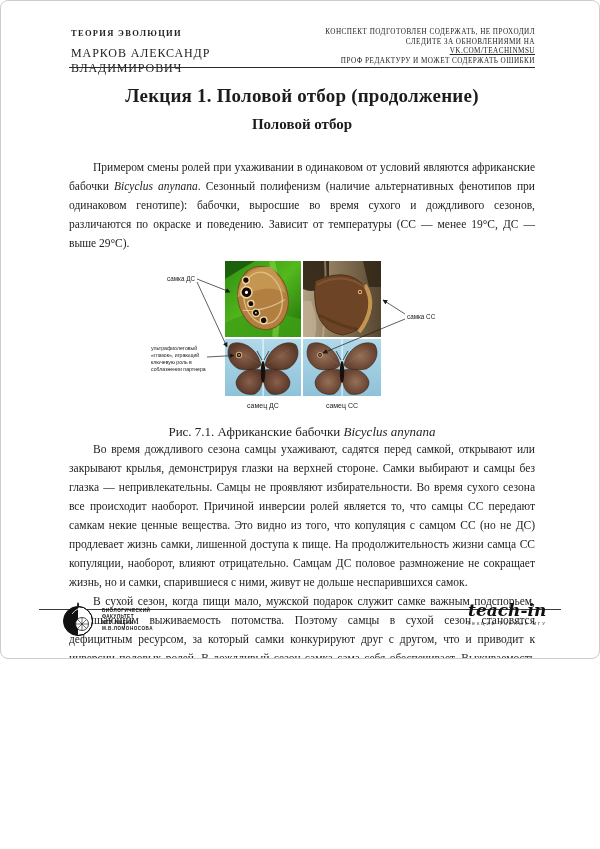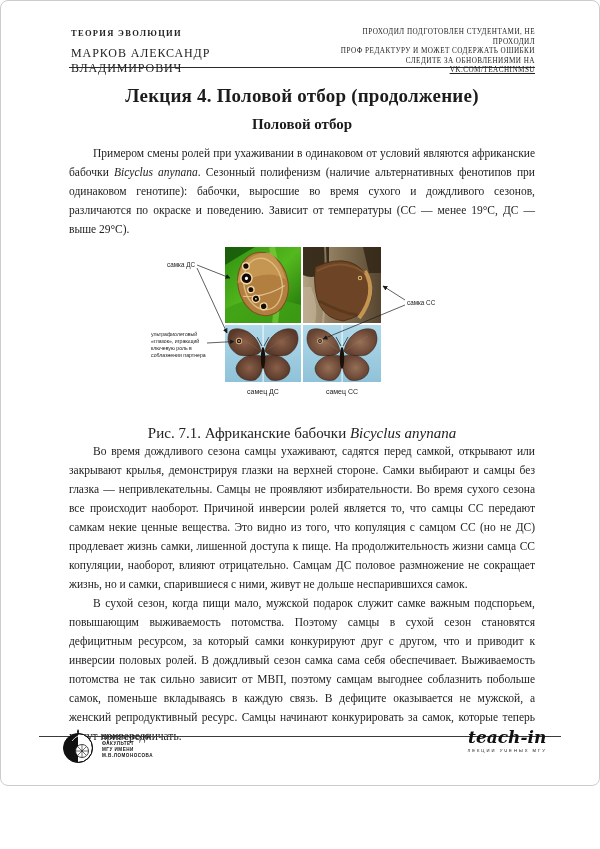--- a/index.html
+++ b/index.html
@@ -1,35 +1,35 @@
 <!DOCTYPE html>
 <html lang="ru"><head>
 <meta charset="utf-8">
 <style>
   html,body{margin:0;padding:0;background:#fff;}
   .page{
-    position:relative; width:600px; height:786px; box-sizing:border-box;
+    position:relative; width:600px; height:659px; box-sizing:border-box;
     background:#fff; border:1px solid #cccccc; border-radius:8px;
     font-family:"Liberation Serif", serif; color:#1c1c1c; overflow:hidden;
   }
   
   .hdr{position:absolute; top:27px; left:70px; right:64px; display:flex; justify-content:space-between;}
   .course{font-size:8.5px; font-weight:bold; letter-spacing:1.3px; color:#222;}
   .author{font-size:12px; letter-spacing:0.9px; margin-top:8px; color:#222;}
   .hdr-right{text-align:right; font-size:7.2px; letter-spacing:0.45px; line-height:9.6px; color:#222;}
   .vk-link{text-decoration:underline; cursor:pointer;}
   .hdr-rule{position:absolute; top:66px; left:68px; right:64px; border-top:1.3px solid #2a2a2a;}
   
   .content{position:absolute; top:84px; left:68px; width:466px;}
   h1.title{font-size:19px; font-weight:bold; text-align:center; margin:0 0 9px; letter-spacing:0.2px;}
-  h2.subtitle{font-size:15px; font-weight:bold; text-align:center; margin:0 0 11px;}
+  h2.subtitle{font-size:15px; font-weight:bold; text-align:center; margin:0 0 25px;}
   p.body{font-size:11.5px; line-height:19px; text-align:justify; text-indent:24px; margin:0; color:#222;}
   p.body + p.body{margin-top:0;}
   figure.fig{margin:8px 0 0; text-align:center;}
-  figcaption{font-size:15px; margin-top:22px; color:#222;}
+  figcaption{font-size:13px; margin-top:7px; color:#222;}
   .p2{margin-top:21px;}
   
   .fig-label{font-family:"Liberation Sans", sans-serif; font-size:6.3px; fill:#1a1a1a;}
   .fig-label-sm{font-family:"Liberation Sans", sans-serif; font-size:5.2px; fill:#1a1a1a;}
   .fig-caption-sm{font-family:"Liberation Sans", sans-serif; font-size:7px; fill:#222;}
   .ann-line{stroke:#1a1a1a; stroke-width:0.7; fill:none;}
   
   .pagenum{position:absolute; bottom:60px; left:0; right:0; text-align:center; font-size:11.5px; color:#222;}
   .footer-rule{position:absolute; bottom:48px; left:38px; right:38px; border-top:1.1px solid #3a3a3a;}
   .footer{position:absolute; bottom:20px; left:60px; right:52px; display:flex; justify-content:space-between; }
@@ -43,29 +43,29 @@
 <body>
 
 <div class="page">
 
   <header class="hdr">
     <div class="hdr-left">
       <div class="course">ТЕОРИЯ ЭВОЛЮЦИИ</div>
       <div class="author">МАРКОВ АЛЕКСАНДР ВЛАДИМИРОВИЧ</div>
     </div>
     <div class="hdr-right">
-      <div>ПРОХОДИЛ ПОДГОТОВЛЕН СТУДЕНТАМИ, НЕ ПРОХОДИЛ</div>
+      <div>КОНСПЕКТ ПОДГОТОВЛЕН СОДЕРЖАТЬ, НЕ ПРОХОДИЛ</div>
+      <div><span>СЛЕДИТЕ ЗА ОБНОВЛЕНИЯМИ НА </span><span class="vk-link">VK.COM/TEACHINMSU</span></div>
       <div>ПРОФ РЕДАКТУРУ И МОЖЕТ СОДЕРЖАТЬ ОШИБКИ</div>
-      <div><span>СЛЕДИТЕ ЗА ОБНОВЛЕНИЯМИ НА </span><span class="vk-link">VK.COM/TEACHINMSU</span></div>
     </div>
   </header>
   <div class="hdr-rule"></div>
 
   <div class="content">
-    <h1 class="title">Лекция 4. Половой отбор (продолжение)</h1>
+    <h1 class="title">Лекция 1. Половой отбор (продолжение)</h1>
     <h2 class="subtitle">Половой отбор</h2>
 
     <p class="body"><span>Примером смены ролей при ухаживании в одинаковом от условий являются африканские бабочки </span><i>Bicyclus anynana</i><span>. Сезонный полифенизм (наличие альтернативных фенотипов при одинаковом генотипе): бабочки, выросшие во время сухого и дождливого сезонов, различаются по окраске и поведению. Зависит от температуры (СС — менее 19°C, ДС — выше 29°C).</span></p>
 
     <figure class="fig">
       <svg width="302" height="152" viewBox="0 0 302 152">
         <defs>
           <linearGradient id="gGreen" x1="0" y1="0" x2="1" y2="1">
             <stop offset="0" stop-color="#2f9010"></stop>
               <stop offset="0.5" stop-color="#54b81e"></stop>

